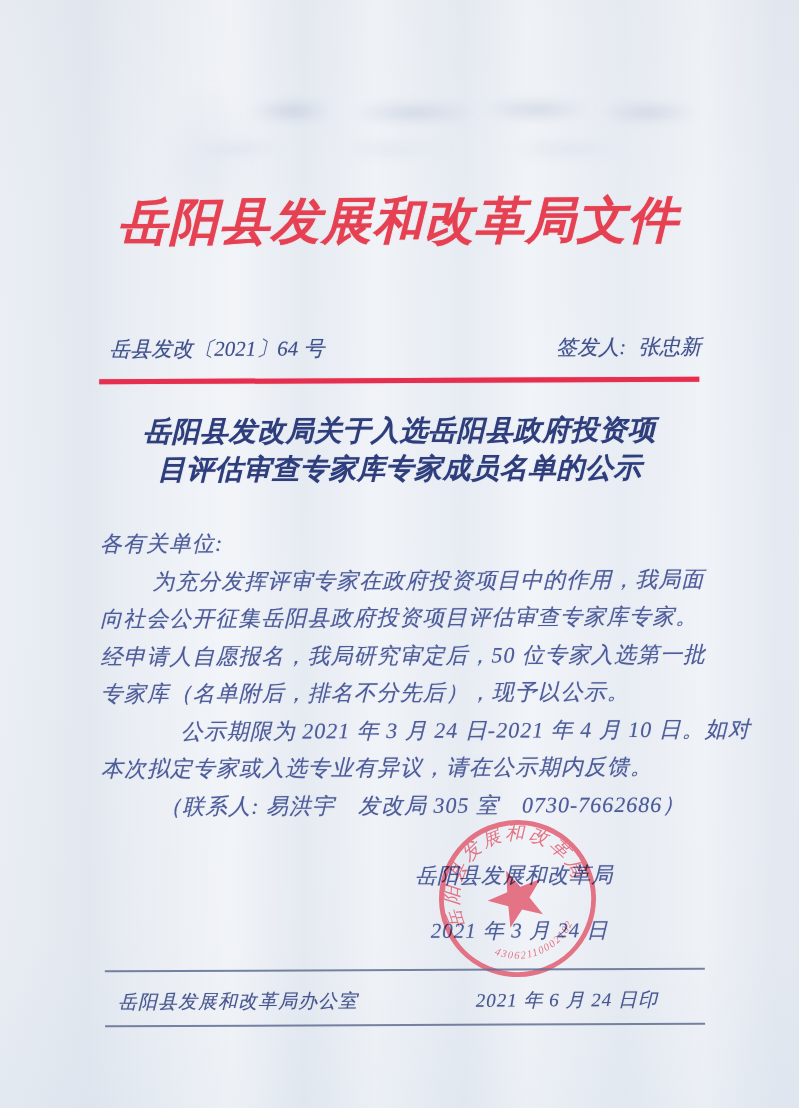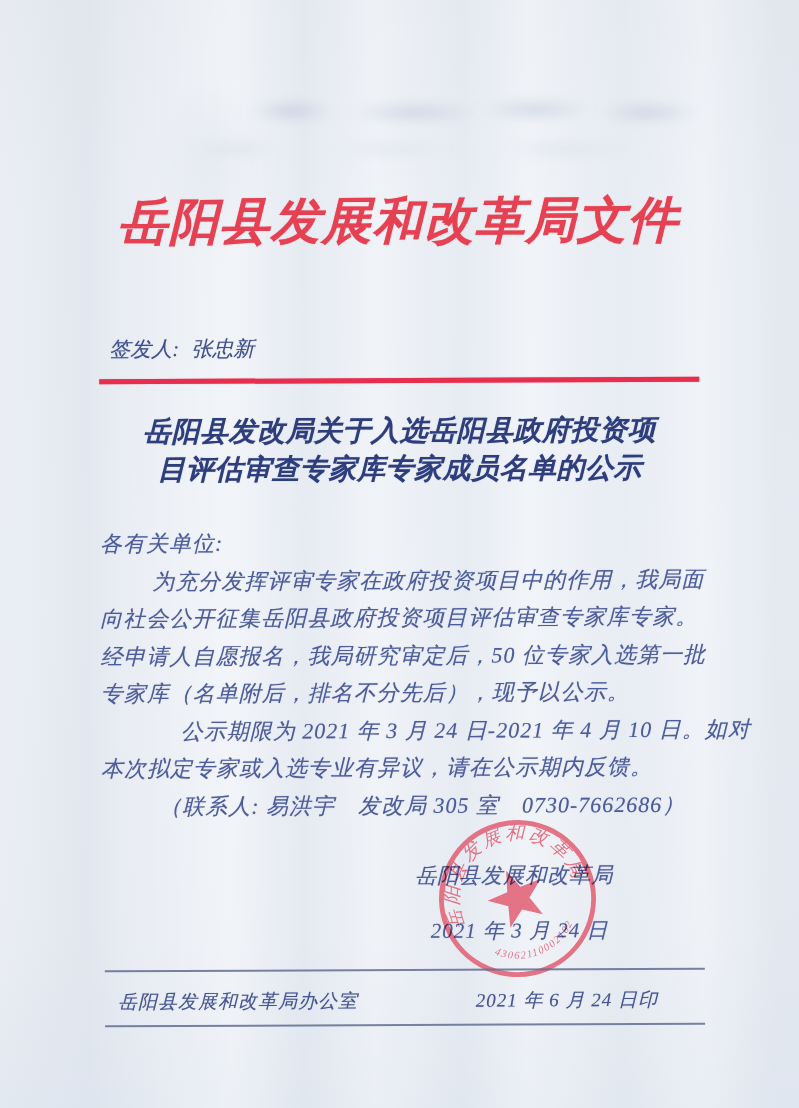--- a/index.html
+++ b/index.html
@@ -99,20 +99,21 @@
   <div class="streaks"></div>
   <div class="bleed b3"></div>
   <div class="bleed b1"></div>
   <div class="bleed b2"></div>
 
   <div class="content">
 
     <div class="header-title">岳阳县发展和改革局文件</div>
 
     <div class="meta-row">
+      <span>岳县发改〔2021〕64 号</span>
       <span class="signer">
         <span>签发人:</span>
         <span>张忠新</span>
       </span>
     </div>
 
     <div class="red-rule"></div>
 
     <div class="doc-title">
       <div>岳阳县发改局关于入选岳阳县政府投资项</div>

